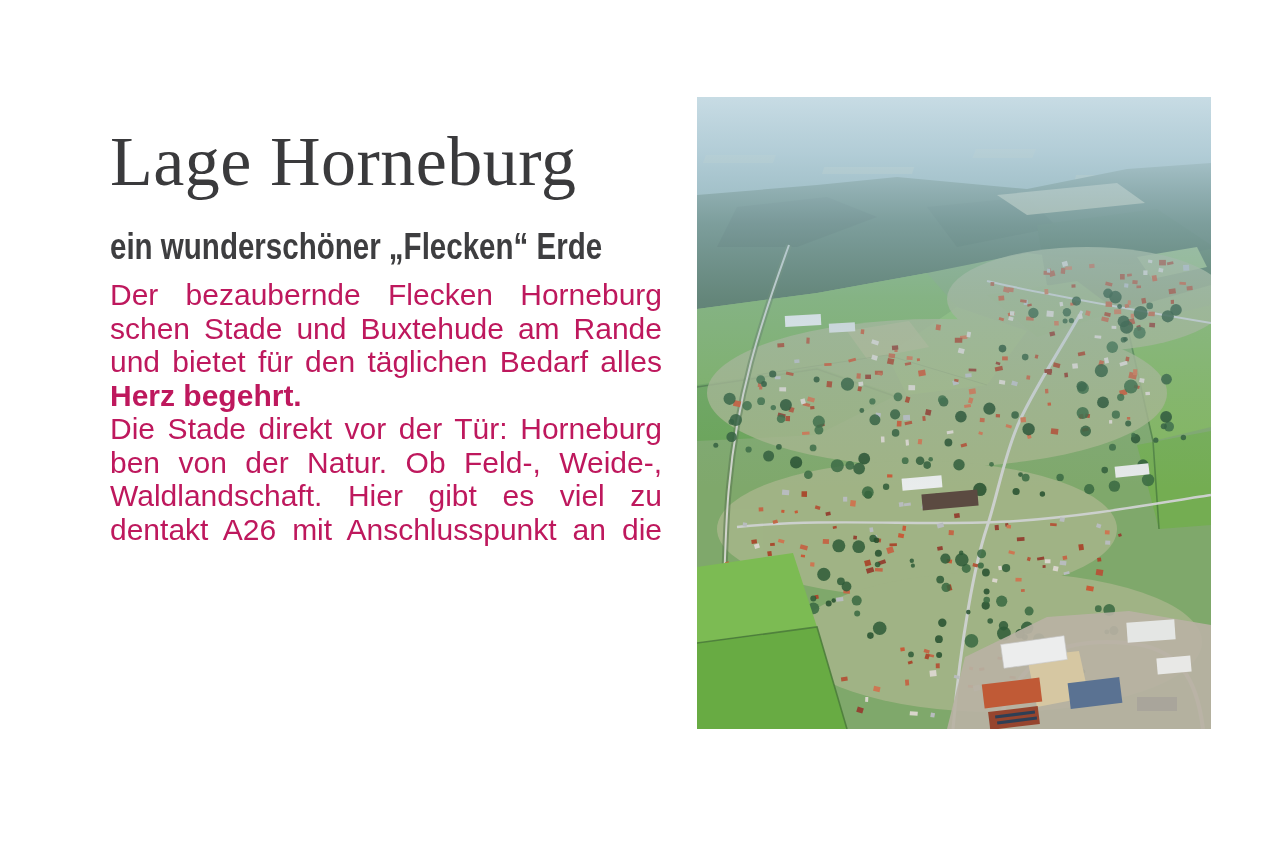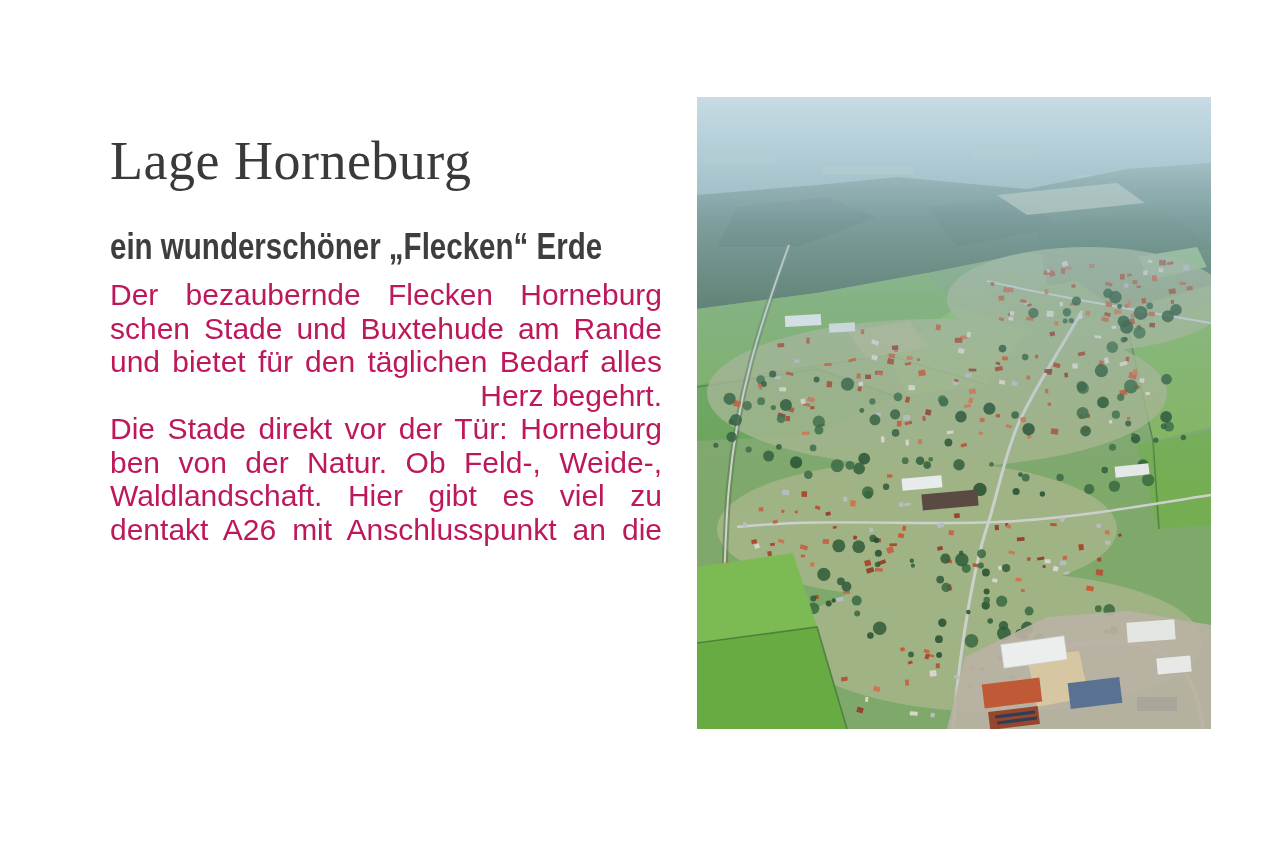--- a/index.html
+++ b/index.html
@@ -19,21 +19,21 @@
     left: 110px; top: 0;
     width: 552px;
   }
   .title {
     position: absolute;
     left: 0; top: 120px;
     margin: 0;
     width: 600px;
     font-family: "Liberation Serif", "DejaVu Serif", serif;
     font-weight: normal;
-    font-size: 54px;
+    font-size: 70px;
     line-height: 83px;
     letter-spacing: 0.5px;
     color: #3a3a3c;
     white-space: nowrap;
   }
   .subtitle {
     position: absolute;
     left: 0; top: 228px;
     margin: 0;
     font-size: 36px;
@@ -60,21 +60,21 @@
     text-align: justify;
     text-justify: inter-word;
   }
   .line::after {
     content: "";
     display: inline-block;
     width: 100%;
     height: 0;
     vertical-align: top;
   }
-  .line.para-end { text-align: right; }
+  .line.para-end { text-align: left; font-weight: bold; }
   .line.para-end::after { content: none; }
   .photo {
     position: absolute;
     left: 697px; top: 97px;
     width: 514px; height: 632px;
     margin: 0;
     overflow: hidden;
   }
   .photo svg { display: block; }
 </style>

